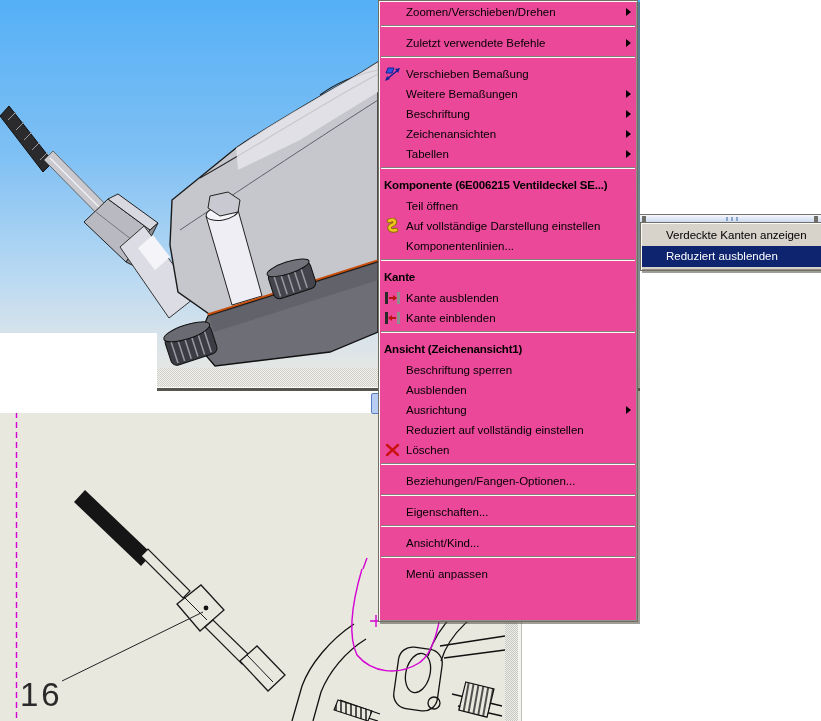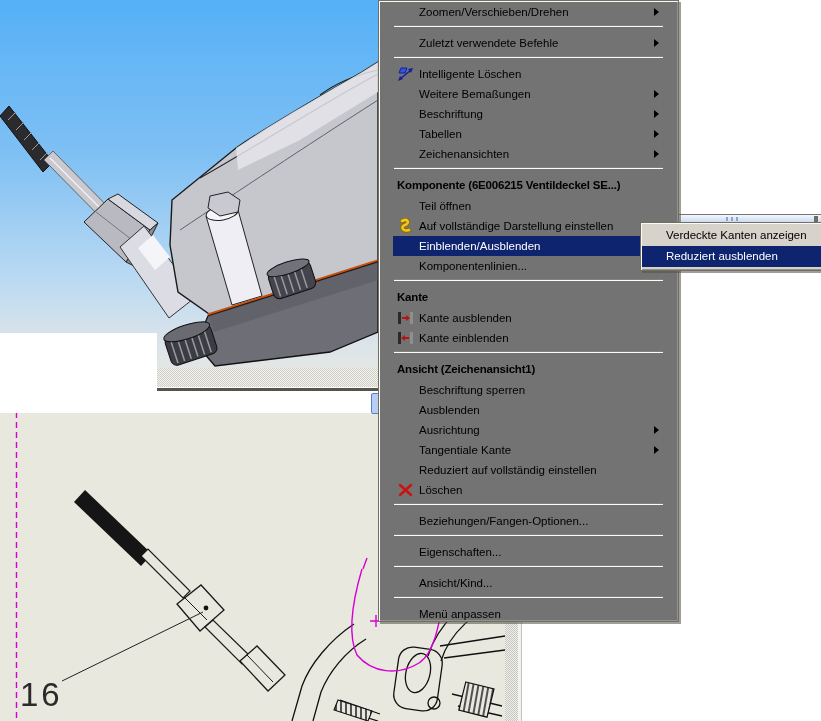--- a/index.html
+++ b/index.html
@@ -27,24 +27,24 @@
   #bottom-strip{position:absolute;left:157px;top:391px;width:483px;height:22px;background:#fff;}
   #pv-thumb{position:absolute;left:371px;top:393px;width:8px;height:19px;background:#b8cdf4;border:1px solid #5a7fc0;border-radius:2px;}
 
   
   #right-strip{position:absolute;left:640px;top:214px;width:181px;height:8px;z-index:3;
                background:linear-gradient(#f4f7fd,#c8d6ef);border-top:1px solid #757470;}
   #right-strip .mark{position:absolute;top:1px;width:4px;height:6px;background:#6d6d68;}
   #right-strip .grip{position:absolute;top:2px;width:2px;height:4px;background:#8aa6cf;}
 
   
-  #menu{position:absolute;left:378px;top:0;width:301px;height:622px;z-index:5;
-        background:#737373;border:1px solid #716f64;box-sizing:border-box;
+  #menu{position:absolute;left:378px;top:0;width:260px;height:622px;z-index:5;
+        background:#ec4899;border:1px solid #716f64;box-sizing:border-box;
         box-shadow:inset 1px 1px 0 #fafaf6, inset -1px -1px 0 #94918a, 2px 2px 0 rgba(80,78,70,.55);
-        padding:1px 14px;font-size:11.5px;color:#000;}
+        padding:1px 1px;font-size:11.5px;color:#000;}
   .mi{position:relative;height:20px;line-height:20px;padding-left:26px;white-space:nowrap;overflow:hidden;}
   .mi.hl{background:#0e246e;color:#fff;}
   .mi-header{height:21px;line-height:21px;font-weight:bold;padding-left:4px;letter-spacing:-0.2px;white-space:nowrap;overflow:hidden;}
   .mi-sep{height:8px;}
   .mi-sep .line{margin:3px 1px 0 1px;border-top:1px solid #82807a;border-bottom:1px solid #fcfbf8;height:0;}
   .mi .micon{position:absolute;left:4px;top:2px;width:17px;height:16px;}
   .mi .arrow{position:absolute;right:5px;top:6px;width:0;height:0;
              border-left:5px solid #000;border-top:4px solid transparent;border-bottom:4px solid transparent;}
   .mi.hl .arrow{border-left-color:#fff;}
 
@@ -196,35 +196,34 @@
       </div>
       <div class="mi"><span>Zuletzt verwendete Befehle</span><span class="arrow"></span></div>
       <div class="mi-sep">
         <div class="line"></div>
       </div>
       <div class="mi"><span class="micon"><svg width="17" height="16" viewBox="0 0 17 16">
             <polygon points="4,2 10,2 8,7 2,7" fill="#3355dd" stroke="#112299" stroke-width="1"></polygon>
             <line x1="3" y1="13" x2="14" y2="4" stroke="#112299" stroke-width="1.6"></line>
             <polygon points="1,15 6,13 3,10" fill="#112299"></polygon>
             <polygon points="16,2 11,3 14,7" fill="#112299"></polygon>
-          </svg></span><span>Intelligente Löschen</span></div>
+          </svg></span><span>Verschieben Bemaßung</span></div>
       <div class="mi"><span>Weitere Bemaßungen</span><span class="arrow"></span></div>
       <div class="mi"><span>Beschriftung</span><span class="arrow"></span></div>
+      <div class="mi"><span>Zeichenansichten</span><span class="arrow"></span></div>
       <div class="mi"><span>Tabellen</span><span class="arrow"></span></div>
-      <div class="mi"><span>Zeichenansichten</span><span class="arrow"></span></div>
       <div class="mi-sep">
         <div class="line"></div>
       </div>
       <div class="mi-header">Komponente (6E006215 Ventildeckel SE...)</div>
       <div class="mi"><span>Teil öffnen</span></div>
       <div class="mi"><span class="micon"><svg width="17" height="16" viewBox="0 0 17 16">
             <path d="M5,3 C11,0 13,5 8,7 C3,9 6,14 12,12" fill="none" stroke="#8a6d00" stroke-width="4.5" stroke-linecap="round"></path>
             <path d="M5,3 C11,0 13,5 8,7 C3,9 6,14 12,12" fill="none" stroke="#f2c420" stroke-width="2.6" stroke-linecap="round"></path>
           </svg></span><span>Auf vollständige Darstellung einstellen</span></div>
-      <div class="mi hl"><span>Einblenden/Ausblenden</span><span class="arrow"></span></div>
       <div class="mi"><span>Komponentenlinien...</span></div>
       <div class="mi-sep">
         <div class="line"></div>
       </div>
       <div class="mi-header">Kante</div>
       <div class="mi"><span class="micon"><svg width="17" height="16" viewBox="0 0 17 16">
             <rect x="1" y="2" width="3" height="12" fill="#2a2a2a"></rect>
             <rect x="13" y="2" width="3" height="12" fill="#8f8f8f"></rect>
             <line x1="5" y1="8" x2="10" y2="8" stroke="#bb1111" stroke-width="2"></line>
             <polygon points="13,8 9,5 9,11" fill="#bb1111"></polygon>
@@ -235,21 +234,20 @@
             <line x1="7" y1="8" x2="12" y2="8" stroke="#bb1111" stroke-width="2"></line>
             <polygon points="4,8 8,5 8,11" fill="#bb1111"></polygon>
           </svg></span><span>Kante einblenden</span></div>
       <div class="mi-sep">
         <div class="line"></div>
       </div>
       <div class="mi-header">Ansicht (Zeichenansicht1)</div>
       <div class="mi"><span>Beschriftung sperren</span></div>
       <div class="mi"><span>Ausblenden</span></div>
       <div class="mi"><span>Ausrichtung</span><span class="arrow"></span></div>
-      <div class="mi"><span>Tangentiale Kante</span><span class="arrow"></span></div>
       <div class="mi"><span>Reduziert auf vollständig einstellen</span></div>
       <div class="mi"><span class="micon"><svg width="17" height="16" viewBox="0 0 17 16">
             <path d="M3,3 L14,13 M14,3 L3,13" stroke="#cc1111" stroke-width="2.4" stroke-linecap="round"></path>
           </svg></span><span>Löschen</span></div>
       <div class="mi-sep">
         <div class="line"></div>
       </div>
       <div class="mi"><span>Beziehungen/Fangen-Optionen...</span></div>
       <div class="mi-sep">
         <div class="line"></div>

